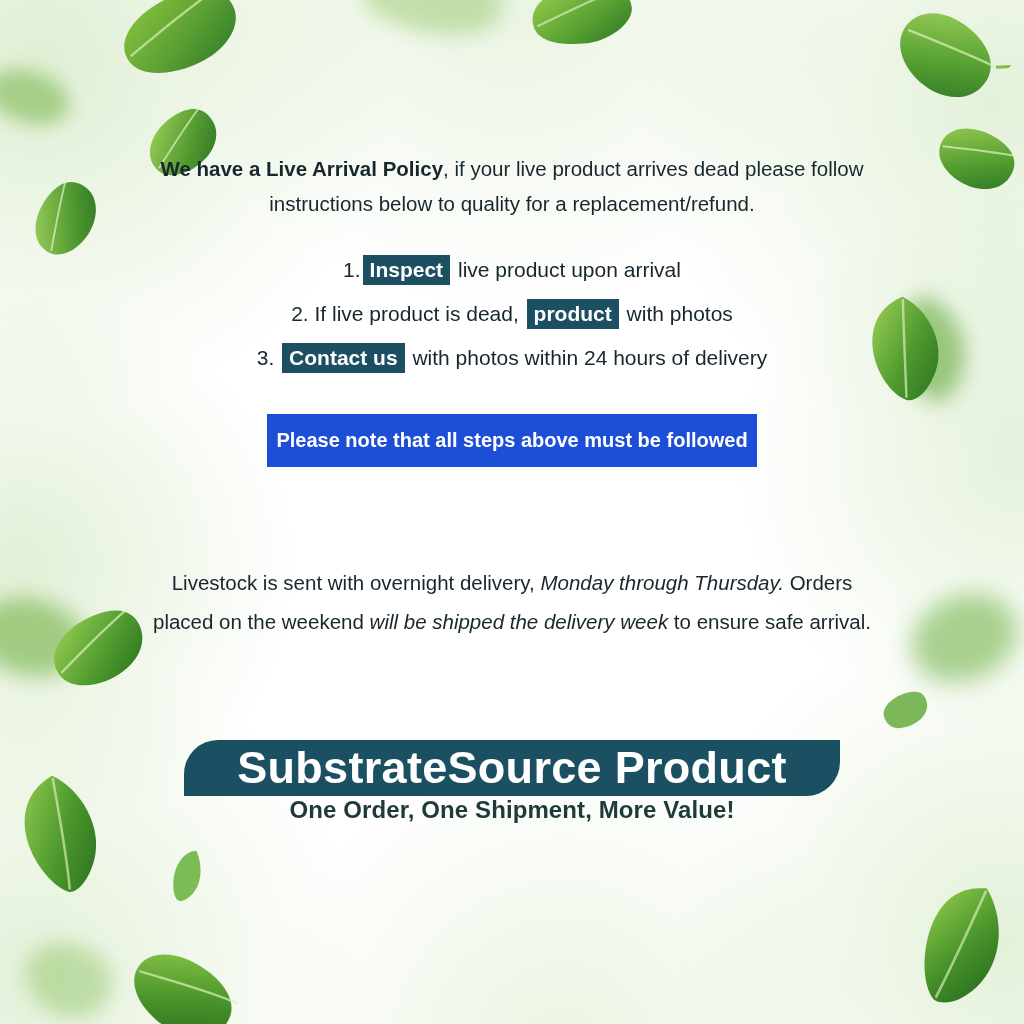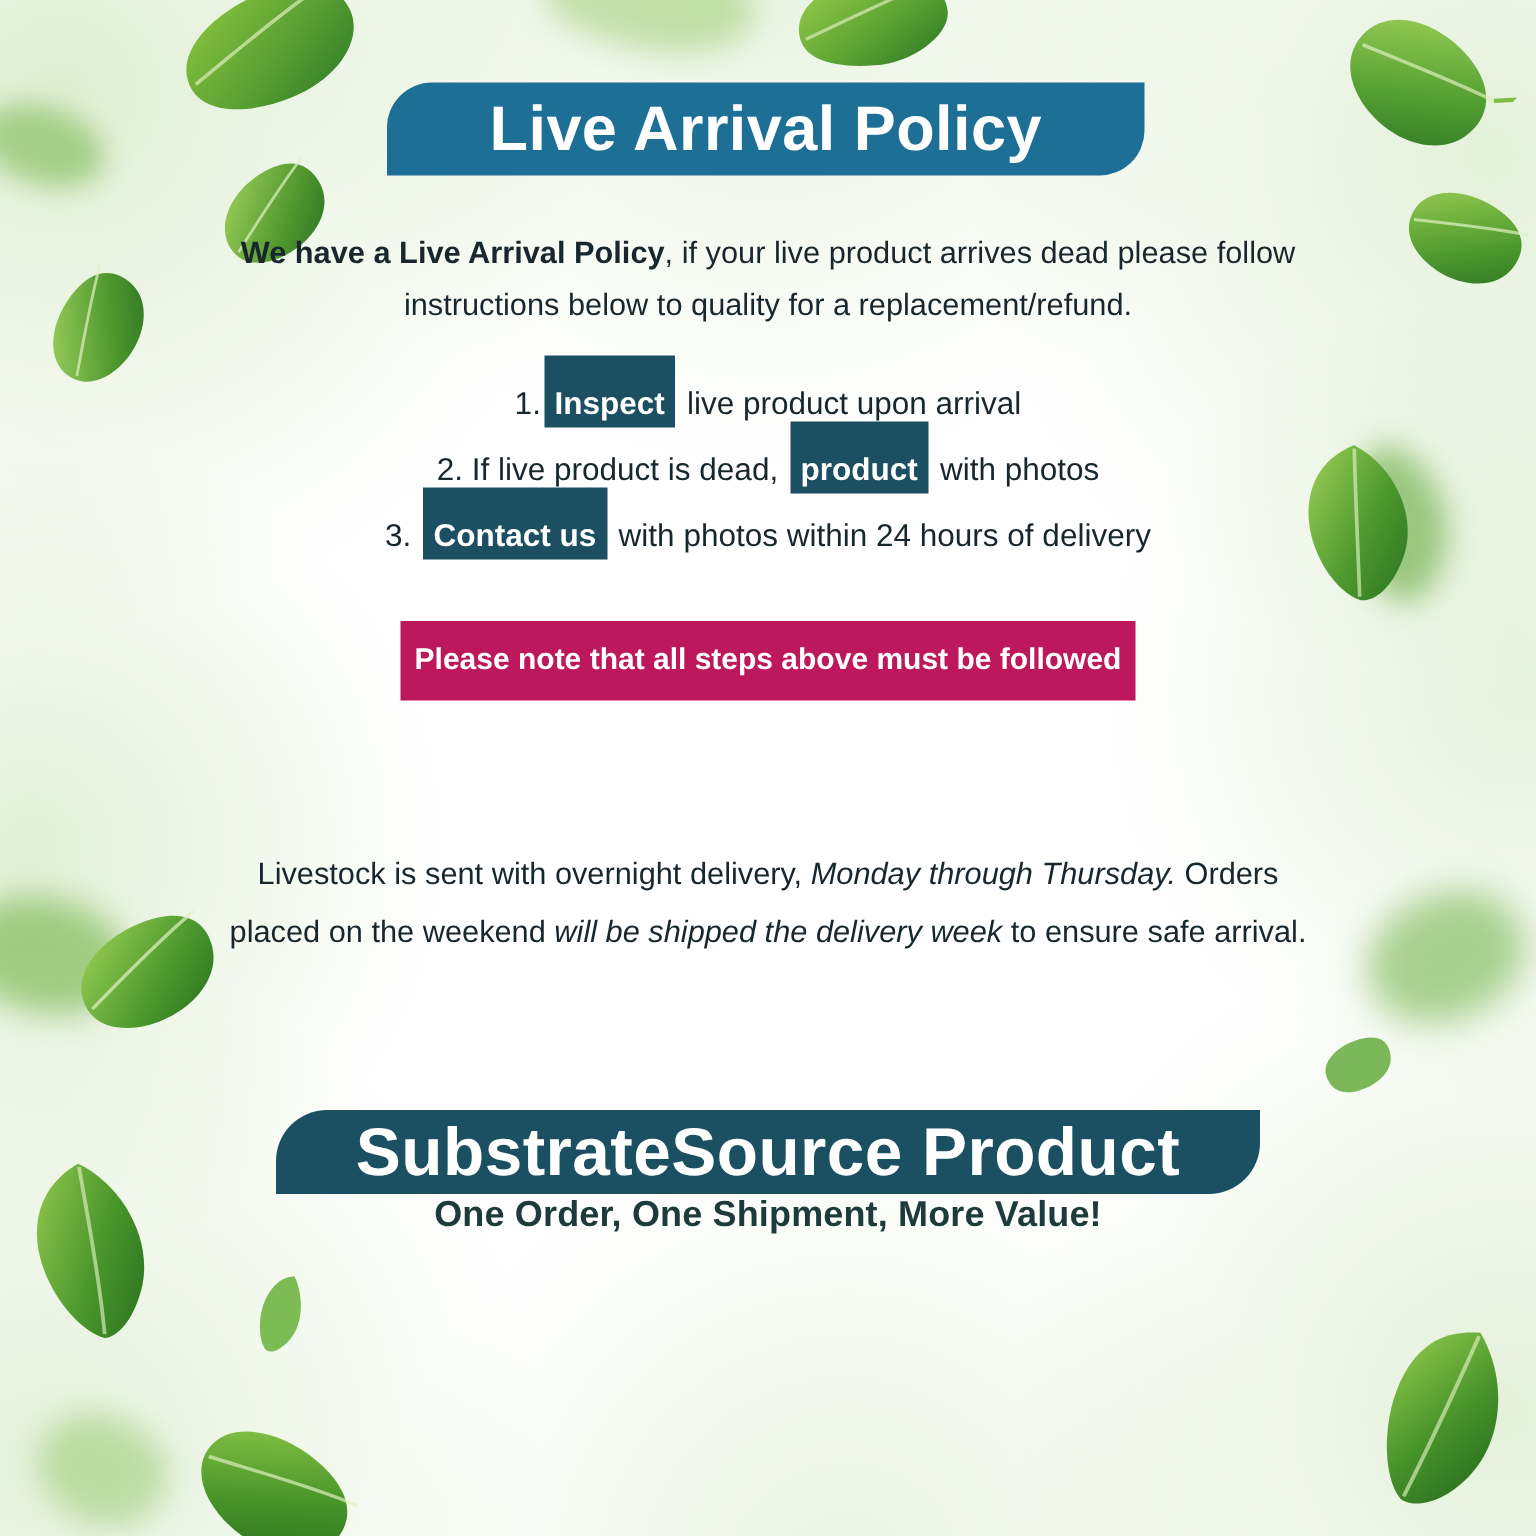--- a/index.html
+++ b/index.html
@@ -83,34 +83,34 @@
     text-align:center;
     font-size:21px; line-height:44px;
     color:#17272d;
     list-style:none;
   }
   #steps li { white-space:nowrap; }
   .chip {
     background:#1b4f61;
     color:#ffffff;
     font-weight:700;
-    padding:21px 7px 4px;
+    padding:3px 7px 4px;
     margin:0 2px;
   }
 
   
   #note {
     position:absolute; left:262px; top:414px; width:500px;
     text-align:center;
     font-size:20px; line-height:44px;
   }
   #note div { display:block; }
   .note-line {
     display:inline-block;
-    background:#be185d;
+    background:#1d4ed8;
     color:#ffffff;
     font-weight:700;
     padding:4px 9px 5px;
     white-space:nowrap;
   }
 
   
   #livestock {
     position:absolute; left:150px; top:563px; width:724px;
     text-align:center;
@@ -336,23 +336,20 @@
   <div class="leaf" style="left:880px; top:690px; width:52px; height:40px; transform:rotate(-20deg); opacity:.8;">
     <svg viewBox="0 0 52 40">
         <path d="M3 20C3 9 18 3 32 4c14 1 18 8 16 17-2 10-14 16-28 15C8 35 3 29 3 20Z" fill="#5ea733"></path>
       </svg>
   </div>
 
 </div>
 
 <div id="content">
 
-  <div id="banner-live" class="banner">
-    <span>Live Arrival Policy</span>
-  </div>
 
   <p id="intro">
     <span class="lead">We have a Live Arrival Policy</span><span>, if your live product arrives dead please follow instructions below to quality for a replacement/refund.</span>
   </p>
 
   <ol id="steps">
     <li>
       <span>1.</span><span></span><span class="chip">Inspect</span><span> live product upon arrival</span>
     </li>
     <li>

